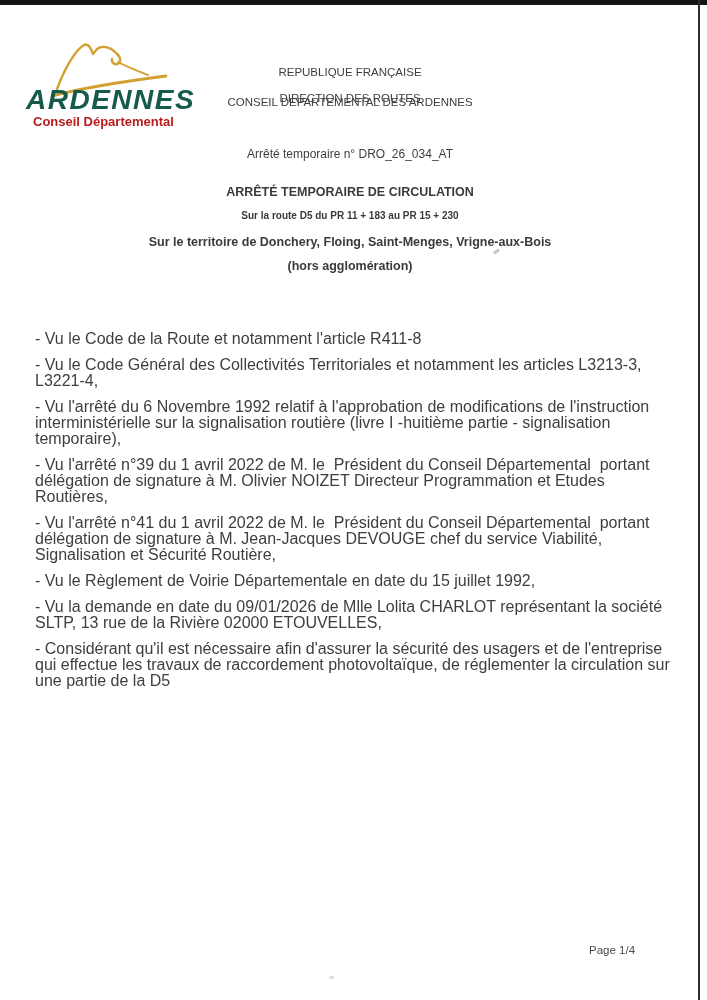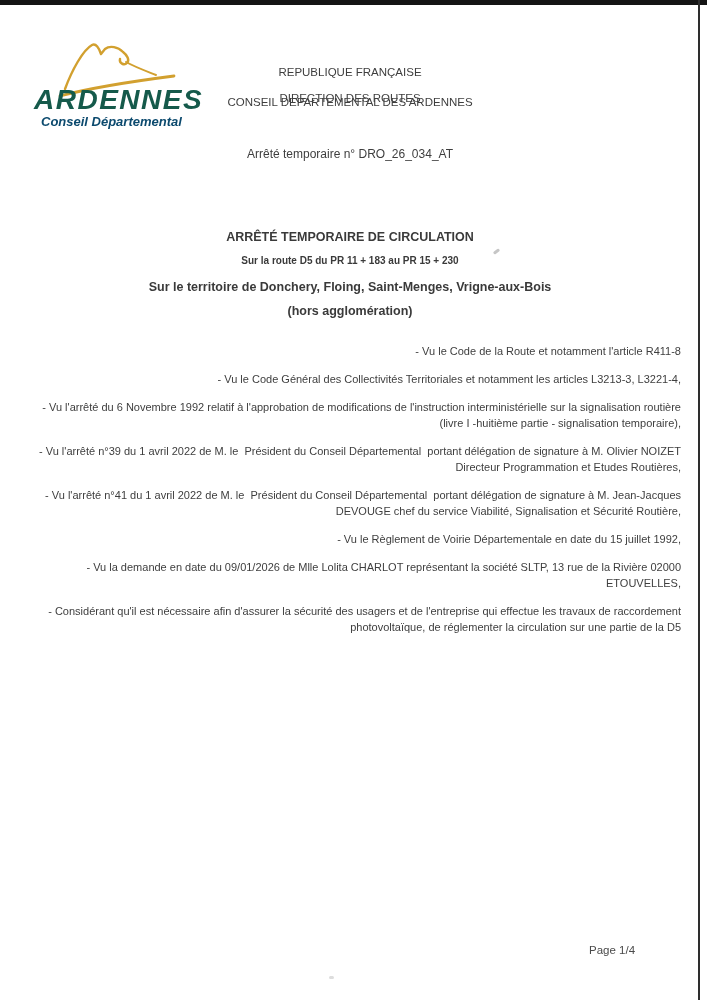--- a/index.html
+++ b/index.html
@@ -25,21 +25,21 @@
   }
   .scan-edge-right {
     position: absolute;
     left: 698px; top: 0;
     width: 2px; height: 1000px;
     background: #2e2e2e;
   }
   
   .logo {
     position: absolute;
-    left: 30px; top: 40px;
+    left: 22px; top: 40px;
     width: 180px; height: 95px;
   }
   .logo svg {
     position: absolute;
     left: 0; top: 0;
   }
   .logo-title {
     position: absolute;
     left: 4px; top: 44px;
     font-size: 28px;
@@ -47,60 +47,58 @@
     font-style: italic;
     letter-spacing: 1.5px;
     color: #155a4b;
     white-space: nowrap;
   }
   .logo-subtitle {
     position: absolute;
     left: 11px; top: 74px;
     font-size: 13px;
     font-weight: bold;
-    font-style: italic;
-    color: #0c4a6e;
+    color: #b91c1c;
     white-space: nowrap;
   }
   
   .cline {
     position: absolute;
     left: 0;
     width: 700px;
     text-align: center;
     white-space: nowrap;
   }
   .header-republic   { top: 66px;  font-size: 11.5px; }
   .header-department { top: 96px;  font-size: 11.5px; }
   .header-direction  { top: 92px; font-size: 11.5px; }
   .reference-number  { top: 147px; font-size: 12px; }
-  .title-line { font-weight: bold; color: #3a3a3a; margin-top: 45px; }
+  .title-line { font-weight: bold; color: #3a3a3a; }
   .title-1 { top: 185px; font-size: 12.5px; }
   .title-2 { top: 210px; font-size: 10px; }
   .title-3 { top: 235px; font-size: 12.5px; }
   .title-4 { top: 259px; font-size: 12.5px; }
   .president-heading {
     top: 296px;
     font-size: 14.5px;
     font-weight: bold;
     color: #383838;
   }
   
   .body-text {
     position: absolute;
     left: 35px; top: 331px;
     width: 646px;
   }
   .body-text p {
-    margin: 12px 0 10px 0;
-    font-size: 11px;
+    margin: 0 0 10px 0;
+    font-size: 16px;
     line-height: 16px;
     white-space: pre-wrap;
     color: #3e3e3e;
-    text-align: right;
   }
   
   .page-number {
     position: absolute;
     left: 589px; top: 944px;
     font-size: 11.5px;
     color: #4a4a4a;
     white-space: nowrap;
   }
   

